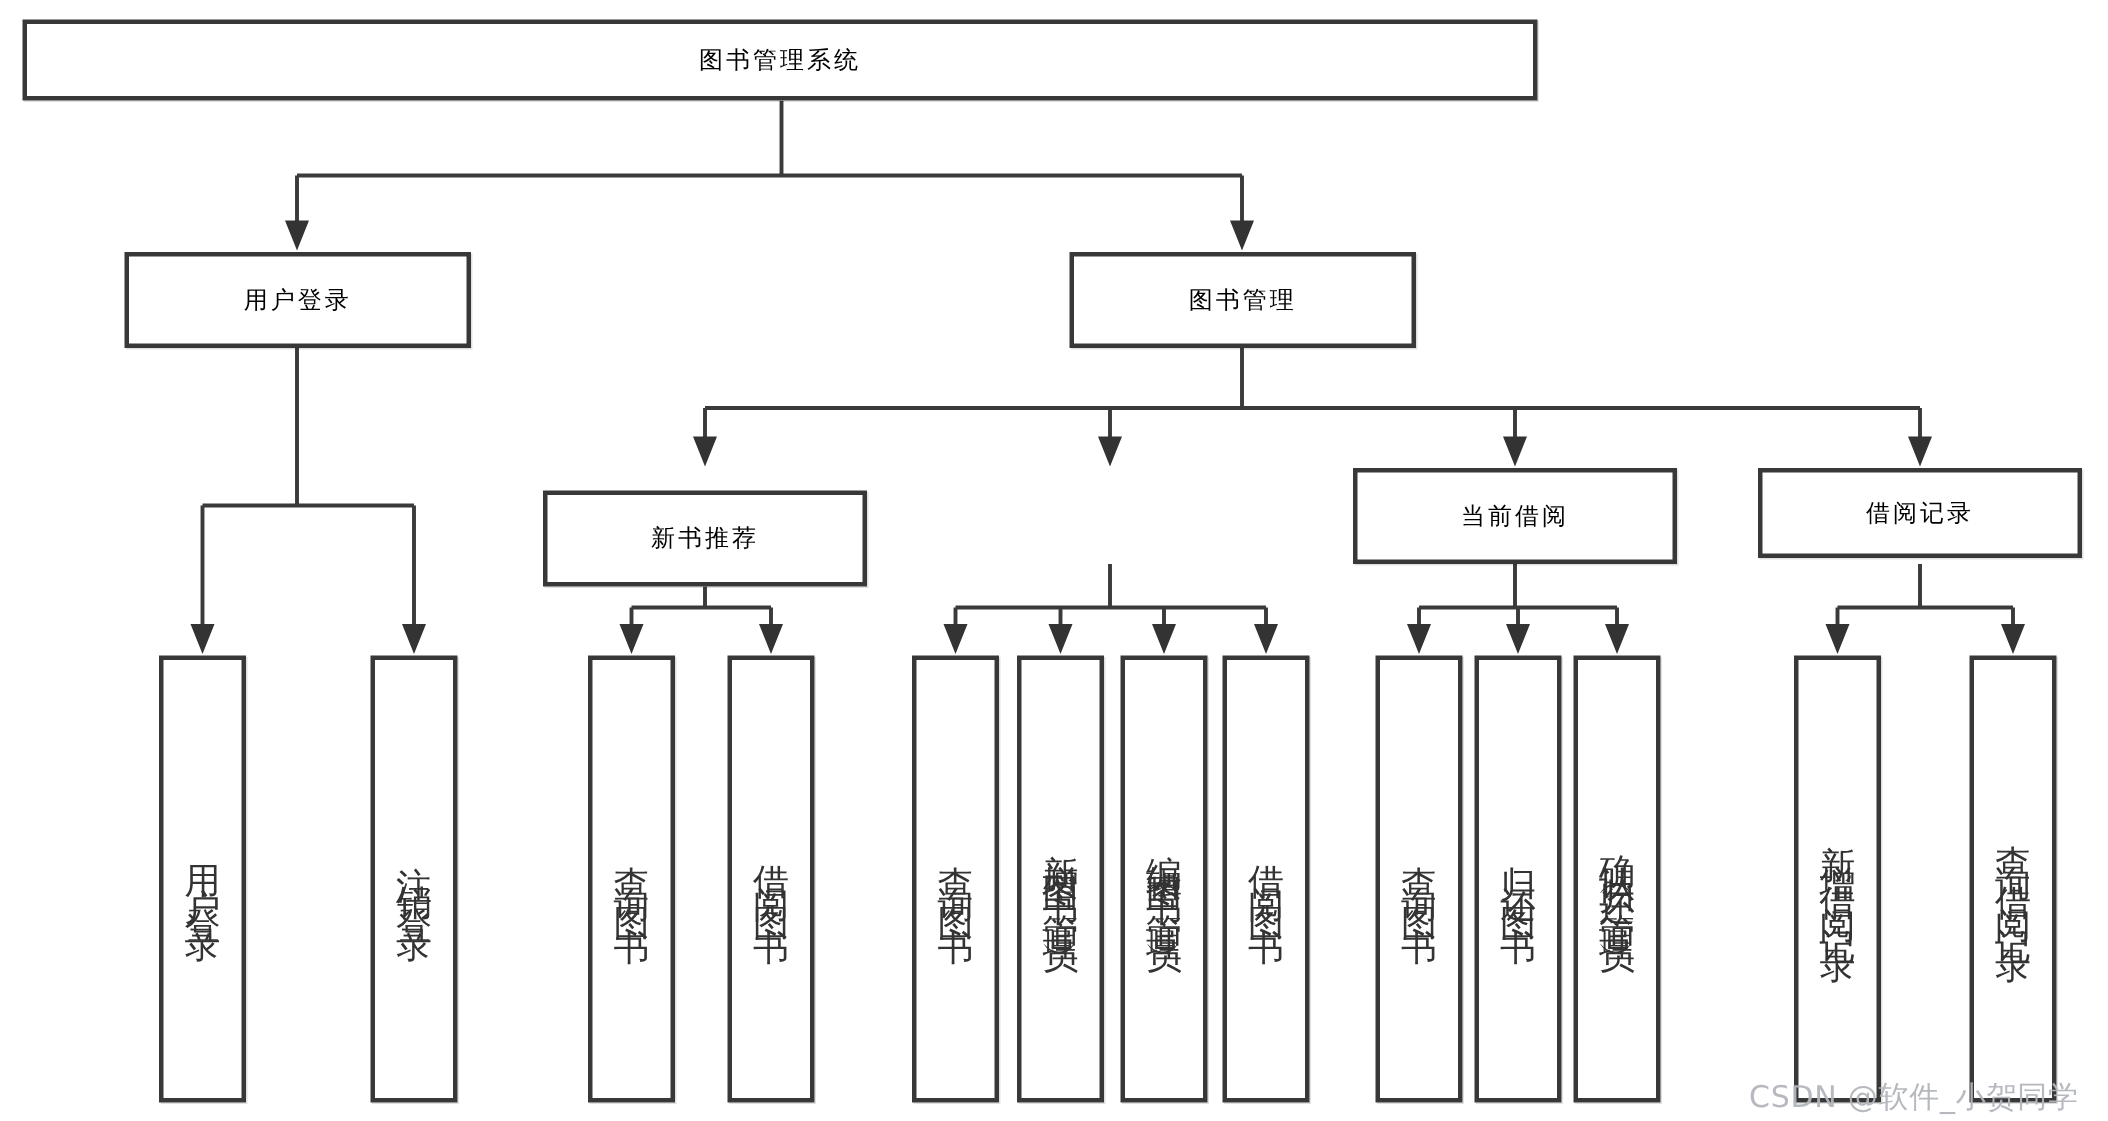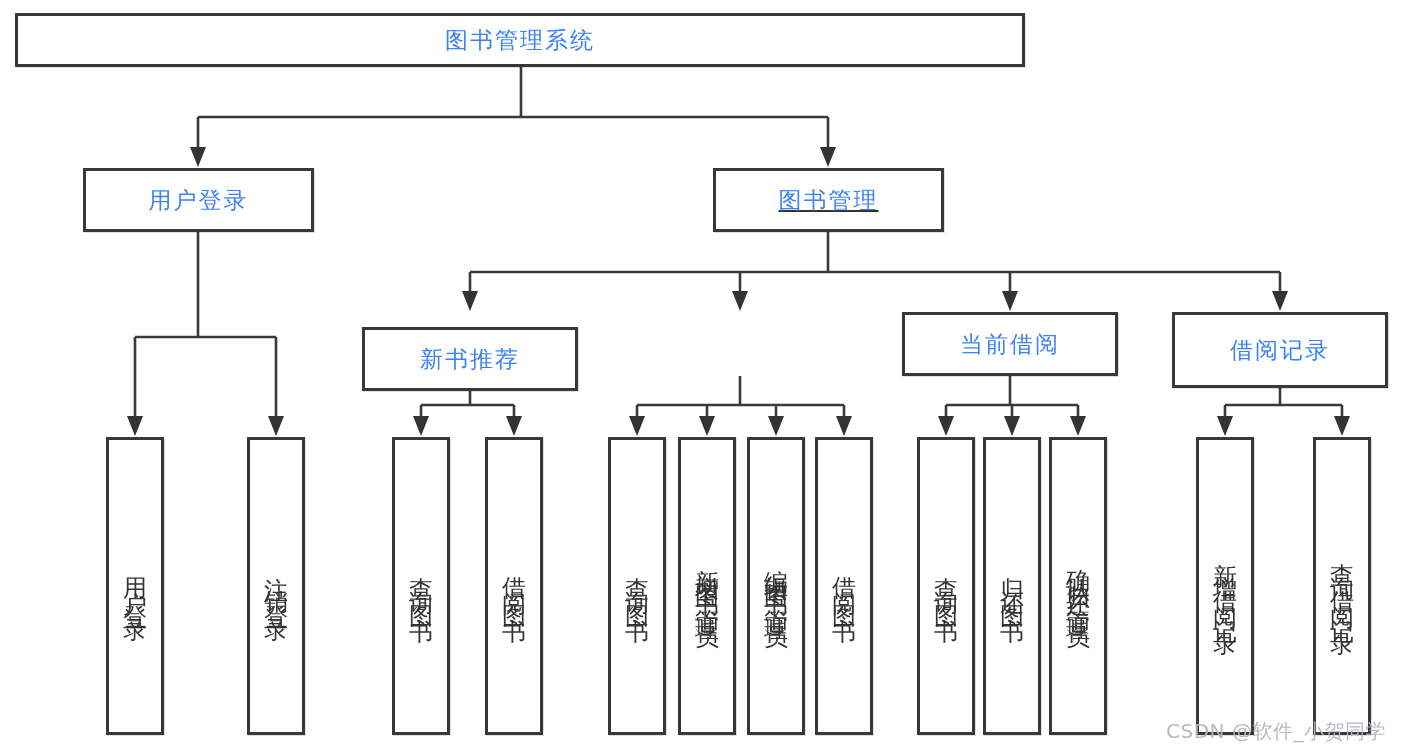--- a/index.html
+++ b/index.html
@@ -14,24 +14,24 @@
   .connectors{position:absolute;left:0;top:0;width:1405px;height:747px;}
   .node{
     position:absolute;
     background:#ffffff;
     border:3px solid #383838;
     box-sizing:border-box;
     display:flex;align-items:center;justify-content:center;
     box-shadow:1px 1px 0 rgba(0,0,0,0.12);
   }
   .hlabel{
-    font-size:23px;
+    font-size:16px;
     letter-spacing:2px;
     white-space:nowrap;
-    color:#3b82f6;
+    color:#000000;
   }
   .leaf .vlabel{
     writing-mode:vertical-rl;
     text-orientation:mixed;
     font-size:24px;
     line-height:1;
     letter-spacing:14px;
     color:#333333;
   }
   .leaf.long .vlabel{letter-spacing:8px;}
@@ -75,31 +75,31 @@
     <path fill="#333333" stroke="none" d="M1217 416 L1233 416 L1225 436 Z M1334 416 L1350 416 L1342 436 Z"></path>
   </svg>
 
   <div class="node" style="left:15px;top:13px;width:1010px;height:54px;">
     <span class="hlabel">图书管理系统</span>
   </div>
 
   <div class="node" style="left:83px;top:168px;width:231px;height:64px;">
     <span class="hlabel">用户登录</span>
   </div>
-  <div class="node" style="left:713px;top:168px;width:231px;height:64px;text-decoration:underline;">
+  <div class="node" style="left:713px;top:168px;width:231px;height:64px;">
     <span class="hlabel">图书管理</span>
   </div>
 
   <div class="node" style="left:362px;top:312px;width:216px;height:64px;margin-top:15px;">
     <span class="hlabel">新书推荐</span>
   </div>
   <div class="node" style="left:902px;top:312px;width:216px;height:64px;text-align:right;">
     <span class="hlabel">当前借阅</span>
   </div>
-  <div class="node" style="left:1172px;top:312px;width:216px;height:76px;">
+  <div class="node" style="left:1172px;top:312px;width:216px;height:60px;">
     <span class="hlabel">借阅记录</span>
   </div>
 
   <div class="node leaf" style="left:106px;top:437px;width:58px;height:298px;">
     <span class="vlabel">用户登录</span>
   </div>
   <div class="node leaf" style="left:247px;top:437px;width:58px;height:298px;">
     <span class="vlabel">注销登录</span>
   </div>
 

